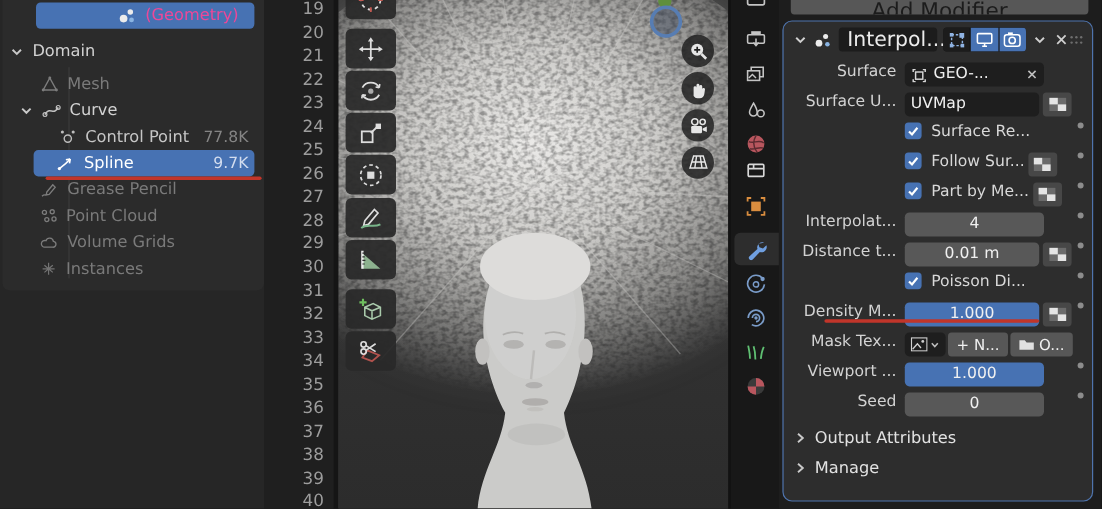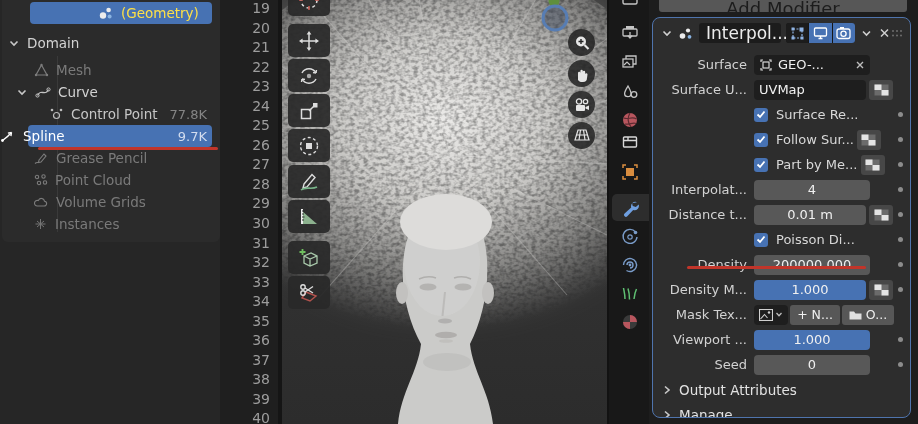--- a/index.html
+++ b/index.html
@@ -46,21 +46,21 @@
   .addmod span{display:inline-block;margin-top:-7px;font-size:18px;color:#1c1c1c;}
   .modbox{position:absolute;left:3px;top:17px;width:259px;height:401px;background:#2d2d2d;
           border:1.5px solid #4f74ad;border-radius:8px;box-sizing:border-box;overflow:hidden;}
   .mhead{height:26px;display:flex;align-items:center;padding:2px 4px 0 6px;}
   .mname{width:82px;height:20px;background:#1c1c1c;border-radius:3px;color:#ececec;
          font-size:17px;line-height:20px;padding-left:7px;box-sizing:border-box;margin-left:5px;}
   .tgl{display:flex;margin-left:5px;border-radius:3px;overflow:hidden;background:#161616;gap:1px;}
   .tgl .cell{width:23px;height:20px;display:flex;align-items:center;justify-content:center;background:#1c1c1c;}
   .tgl .cell.on{background:#4772b3;}
   .hicon{margin-left:5px;display:flex;align-items:center;}
-  .prow{height:25px;display:flex;align-items:center;padding:0 7px 0 4px;}
+  .prow{height:25px;display:flex;align-items:flex-start;padding:0 7px 0 4px;}
   .plabel{width:90px;flex:none;text-align:right;color:#d2d2d2;font-size:13px;margin-right:7px;}
   .pval{width:116px;flex:none;height:20px;line-height:20px;border-radius:4px;font-size:13px;
         text-align:center;color:#f0f0f0;background:#585858;}
   .pval.blue{background:#4772b3;}
   .pval.dark{background:#1e1e1e;text-align:left;display:flex;align-items:center;padding:0 5px;box-sizing:border-box;}
   .chk{width:14px;height:14px;background:#4772b3;border-radius:3px;flex:none;
        display:flex;align-items:center;justify-content:center;}
   .chklab{margin-left:8px;font-size:13px;color:#d8d8d8;}
   .attrbtn{width:24px;height:20px;margin-left:3px;background:#474747;border-radius:3px;flex:none;
            display:flex;align-items:center;justify-content:center;}
@@ -72,21 +72,21 @@
 </head>
 <body>
 
 <div class="app">
 
   <div class="sidebar">
     <div class="tree-area"></div>
     <div class="guide"></div>
 
     <div class="selbar2"></div>
-    <div class="trow" style="top:2px;padding-left:98px;color:#fde047;">
+    <div class="trow" style="top:2px;padding-left:98px;color:#ec4899;">
       <span class="ticon">
         <svg width="16" height="15">
             <circle cx="5" cy="9.5" r="3.2" fill="#ececec"></circle>
             <circle cx="10.6" cy="4" r="2.3" fill="#ececec"></circle>
             <circle cx="11.6" cy="10.6" r="2" fill="#8ab4e2"></circle>
           </svg>
       </span>
       <span>(Geometry)</span>
     </div>
 
@@ -133,21 +133,21 @@
             <circle cx="7.5" cy="8.5" r="3" fill="none" stroke="#bdbdbd" stroke-width="1.2"></circle>
             <circle cx="3" cy="3" r="1.3" fill="#bdbdbd"></circle>
             <circle cx="12" cy="3" r="1.3" fill="#bdbdbd"></circle>
           </svg>
       </span>
       <span>Control Point</span>
       <span class="count">77.8K</span>
     </div>
 
     <div class="selbar" style="top:125px;"></div>
-    <div class="trow" style="top:125px;color:#fff;">
+    <div class="trow" style="top:125px;padding-left:47px;color:#fff;">
       <span class="ticon">
         <svg width="16" height="14">
             <path d="M2.5 11.5 C6 9 8.5 7 11.5 3.5" fill="none" stroke="#fff" stroke-width="1.4"></path>
             <path d="M11.5 3.5 l-3.6 .6 M11.5 3.5 l-.6 3.6" stroke="#fff" stroke-width="1.4"></path>
             <circle cx="2.5" cy="11.5" r="1.4" fill="#fff"></circle>
           </svg>
       </span>
       <span>Spline</span>
       <span class="count sel">9.7K</span>
     </div>
@@ -618,25 +618,20 @@
         <span class="plabel"></span>
         <span class="chk">
             <svg width="10" height="9">
               <path d="M1.5 4.5 L4 7 L8.5 1.5" fill="none" stroke="#fff" stroke-width="1.8"></path>
             </svg>
           </span>
         <span class="chklab">Poisson Di...</span>
         <span class="adot"></span>
       </div>
 
-      <div class="prow">
-        <span class="plabel">Density</span>
-        <span class="pval">200000.000</span>
-        <span class="adot"></span>
-      </div>
 
       <div class="prow">
         <span class="plabel">Density M...</span>
         <span class="pval blue" style="width:112px;">1.000</span>
         <span class="attrbtn">
           <svg width="15" height="12">
               <rect x="0.5" y="0.5" width="14" height="11" fill="#6b6b6b"></rect>
               <rect x="0.5" y="0.5" width="7" height="5.5" fill="#e4e4e4"></rect>
               <rect x="7.5" y="6" width="7" height="5.5" fill="#e4e4e4"></rect>
             </svg>

